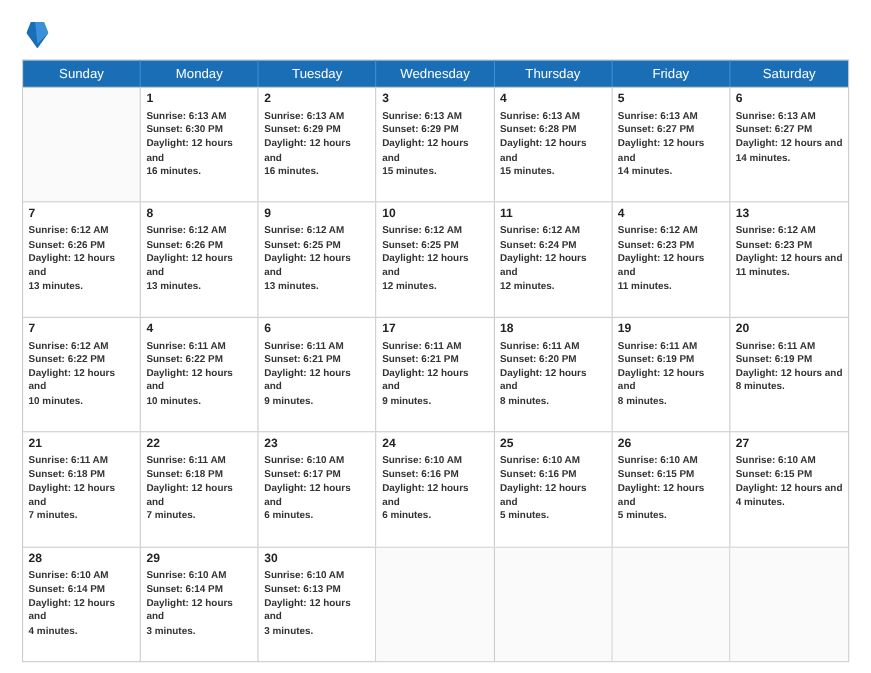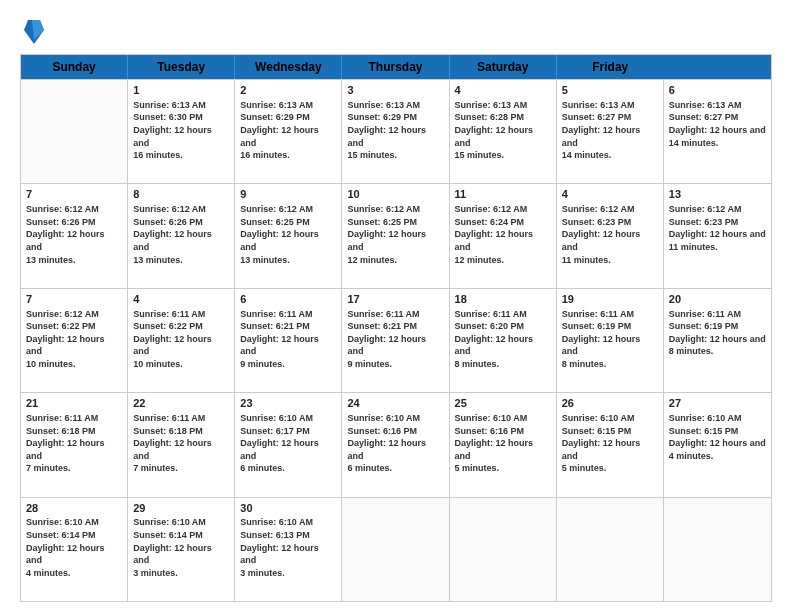--- a/index.html
+++ b/index.html
@@ -68,23 +68,23 @@
       flex-direction: column;
       border: 1px solid #ccc;
       margin-top: 6px;
     }
     .cal-header-row {
       display: grid;
       grid-template-columns: repeat(7, 1fr);
       background: #1a6eb5;
     }
     .cal-header-cell {
-      color: #000000;
+      color: #ffffff;
       font-size: 12px;
-      font-weight: bold;
+      font-weight: normal;
       text-align: center;
       padding: 5px 2px;
       border-right: 1px solid #3a8ed5;
     }
     .cal-header-cell:last-child { border-right: none; }
     .cal-body {
       flex: 1;
       display: flex;
       flex-direction: column;
     }
@@ -134,25 +134,26 @@
     </div>
     <div class="title-block">
       <div class="main-title"></div>
       <div class="subtitle"></div>
     </div>
   </div>
 
   <div class="calendar">
     <div class="cal-header-row">
     <div class="cal-header-cell">Sunday</div>
+        <div class="cal-header-cell">Monday</div>
         <div class="cal-header-cell">Tuesday</div>
         <div class="cal-header-cell">Wednesday</div>
         <div class="cal-header-cell">Thursday</div>
+        <div class="cal-header-cell">Friday</div>
         <div class="cal-header-cell">Saturday</div>
-        <div class="cal-header-cell">Friday</div>
       </div>
     <div class="cal-body">
     <div class="cal-row">
           <div class="cal-cell empty"></div>
           <div class="cal-cell">
             <div class="day-num">1</div>
             <div class="sun-info">Sunrise: 6:13 AM<br>Sunset: 6:30 PM<br>Daylight: 12 hours and<br>16 minutes.</div>
           </div>
           <div class="cal-cell">
             <div class="day-num">2</div>

